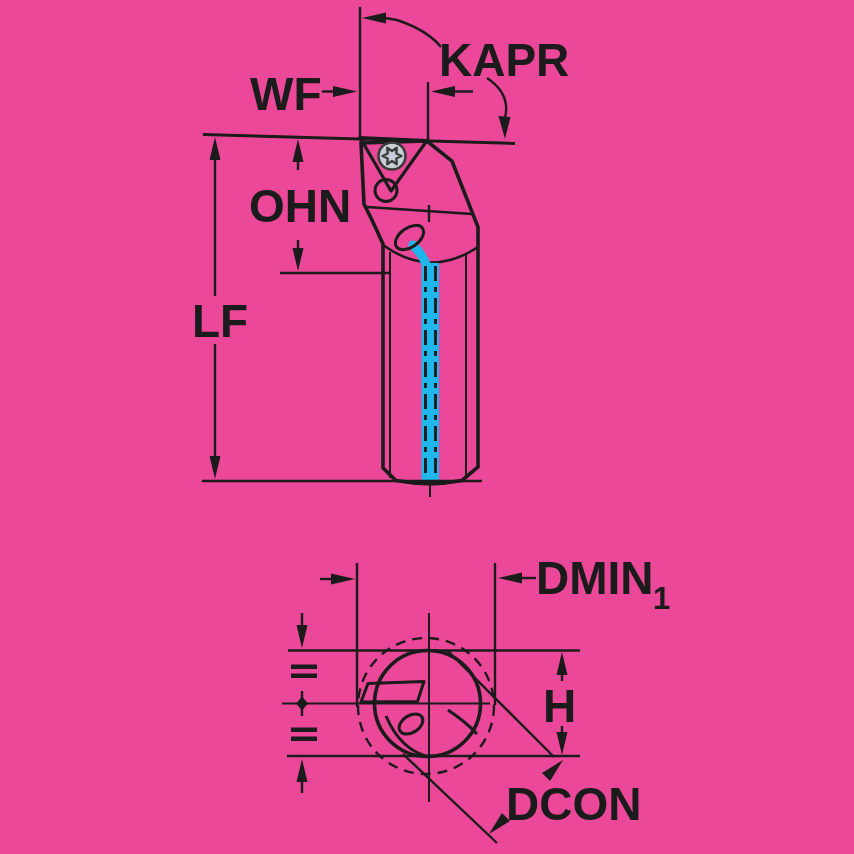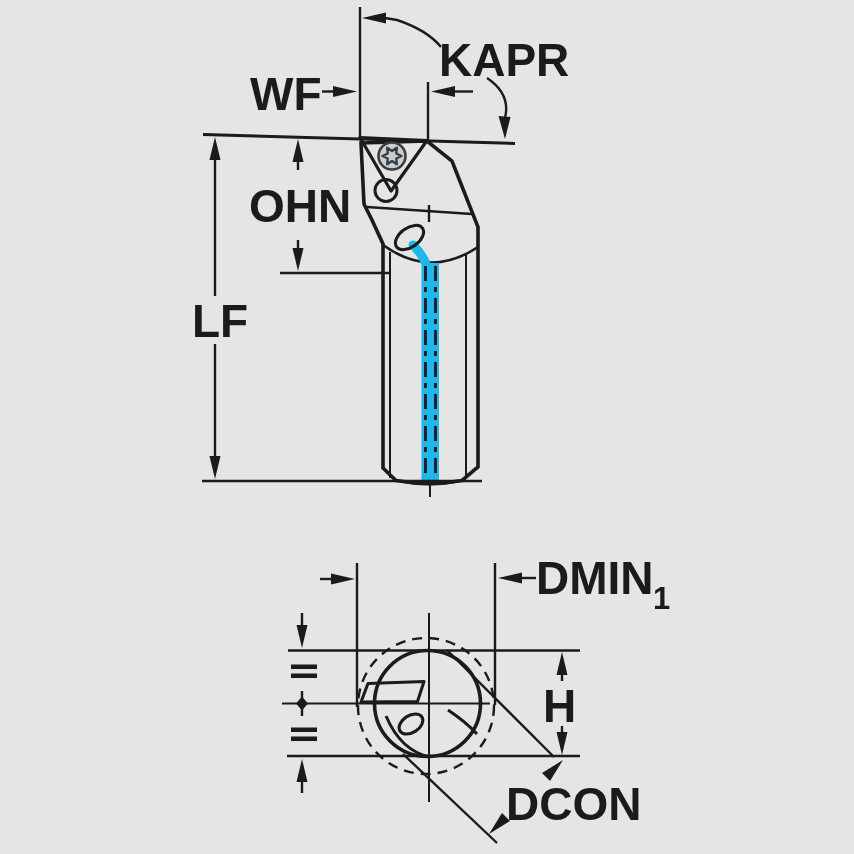--- a/index.html
+++ b/index.html
@@ -1,16 +1,16 @@
 <!DOCTYPE html>
 <html><head>
 <meta charset="utf-8">
 <style>
   html,body{margin:0;padding:0;background:#ffffff;}
-  .stage{width:854px;height:854px;position:relative;background:#e5e5e5;overflow:hidden;}
+  .stage{width:854px;height:854px;position:relative;background:#ec4899;overflow:hidden;}
   svg{display:block;}
   
   .ln{stroke:#1b1b1b;fill:none;}
   .ah{fill:#1b1b1b;stroke:none;}          
   .dim-label{font-family:"Liberation Sans","DejaVu Sans",sans-serif;font-weight:700;
              font-size:46px;fill:#1b1b1b;letter-spacing:0px;}
   .dim-sub{font-family:"Liberation Sans","DejaVu Sans",sans-serif;font-weight:700;
            font-size:31px;fill:#1b1b1b;}
 </style>
 </head>

